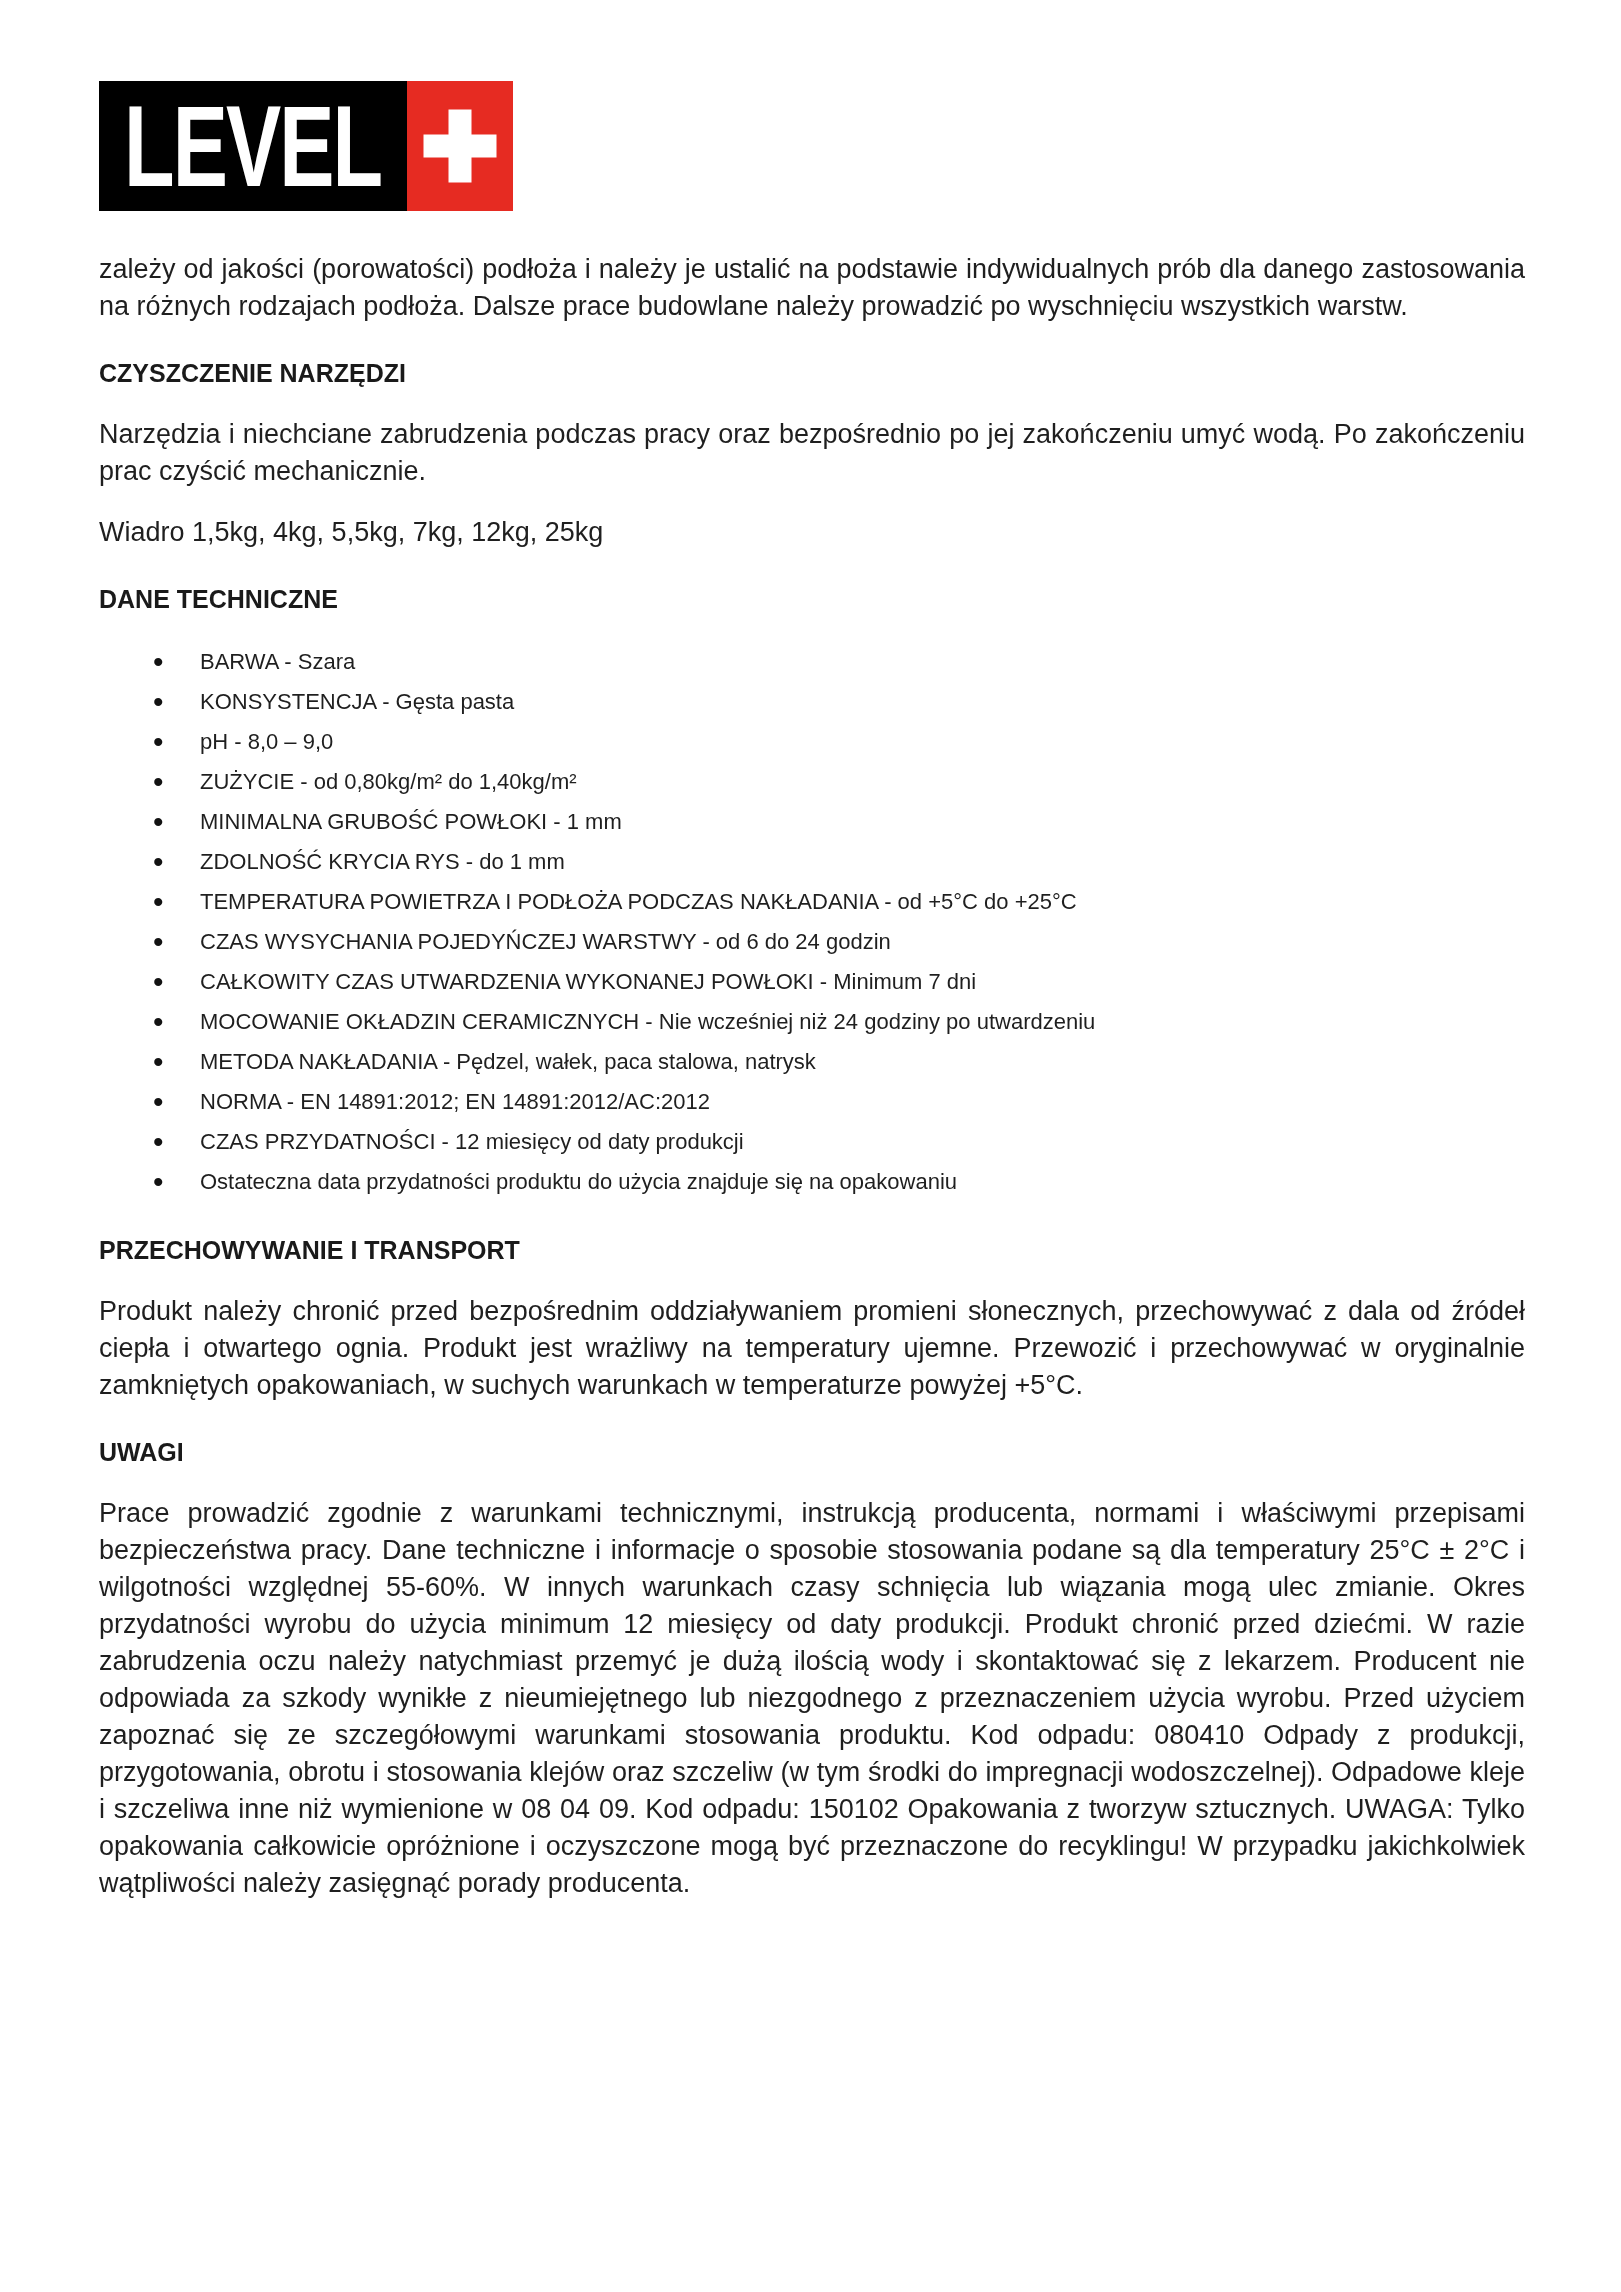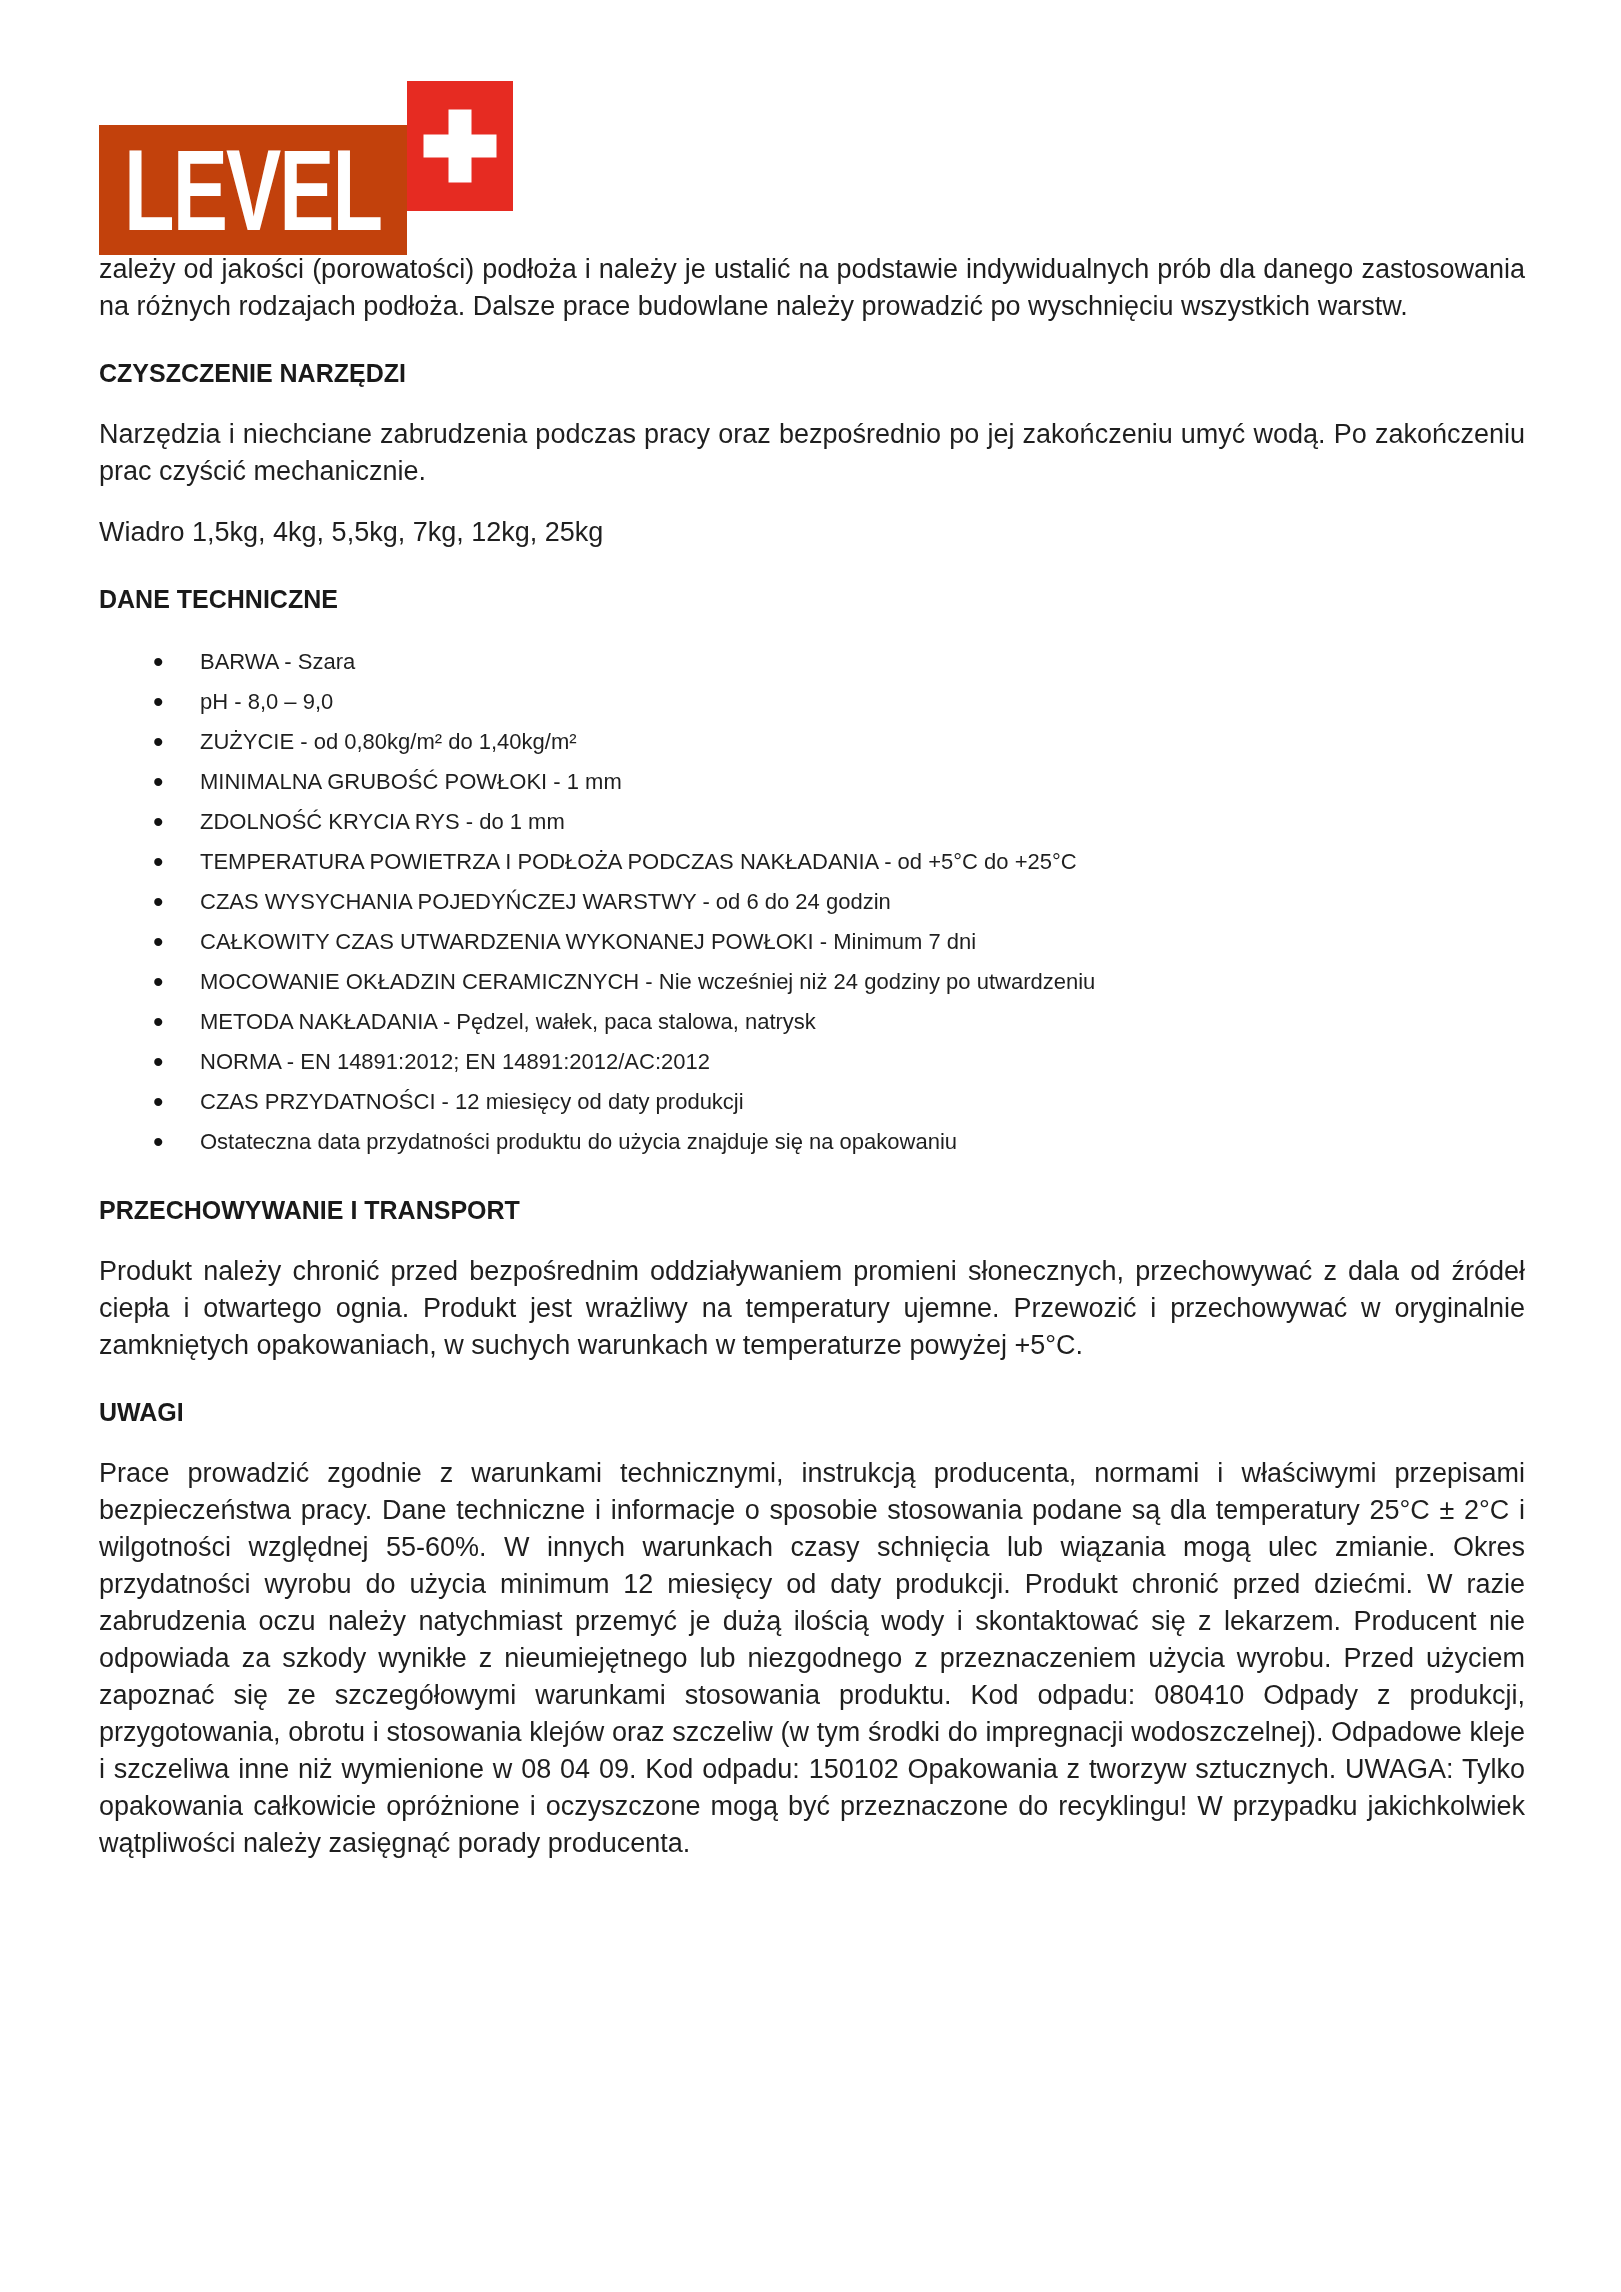--- a/index.html
+++ b/index.html
@@ -20,26 +20,25 @@
   
   .logo {
     display: flex;
     height: 130px;
     width: 414px;
     margin-bottom: 40px;
   }
   .logo-black {
     width: 308px;
     height: 130px;
-    background: #c2410c;
+    background: #000000;
     display: flex;
     align-items: center;
     justify-content: center;
     overflow: hidden;
-    margin-top: 44px;
   }
   .logo-black span {
     color: #ffffff;
     font-size: 115px;
     font-weight: 700;
     letter-spacing: -2.7px;
     line-height: 1;
     transform: scaleX(0.72);
     white-space: nowrap;
   }
@@ -109,20 +108,21 @@
   <p class="body-par">zależy od jakości (porowatości) podłoża i należy je ustalić na podstawie indywidualnych prób dla danego zastosowania na różnych rodzajach podłoża. Dalsze prace budowlane należy prowadzić po wyschnięciu wszystkich warstw.</p>
 
   <h2 class="sec-head">CZYSZCZENIE NARZĘDZI</h2>
   <p class="body-par">Narzędzia i niechciane zabrudzenia podczas pracy oraz bezpośrednio po jej zakończeniu umyć wodą. Po zakończeniu prac czyścić mechanicznie.</p>
 
   <p class="body-par">Wiadro 1,5kg, 4kg, 5,5kg, 7kg, 12kg, 25kg</p>
 
   <h2 class="sec-head">DANE TECHNICZNE</h2>
   <ul class="tech-list">
     <li>BARWA - Szara</li>
+    <li>KONSYSTENCJA - Gęsta pasta</li>
     <li>pH - 8,0 – 9,0</li>
     <li>ZUŻYCIE - od 0,80kg/m² do 1,40kg/m²</li>
     <li>MINIMALNA GRUBOŚĆ POWŁOKI - 1 mm</li>
     <li>ZDOLNOŚĆ KRYCIA RYS - do 1 mm</li>
     <li>TEMPERATURA POWIETRZA I PODŁOŻA PODCZAS NAKŁADANIA - od +5°C do +25°C</li>
     <li>CZAS WYSYCHANIA POJEDYŃCZEJ WARSTWY - od 6 do 24 godzin</li>
     <li>CAŁKOWITY CZAS UTWARDZENIA WYKONANEJ POWŁOKI - Minimum 7 dni</li>
     <li>MOCOWANIE OKŁADZIN CERAMICZNYCH - Nie wcześniej niż 24 godziny po utwardzeniu</li>
     <li>METODA NAKŁADANIA - Pędzel, wałek, paca stalowa, natrysk</li>
     <li>NORMA - EN 14891:2012; EN 14891:2012/AC:2012</li>

